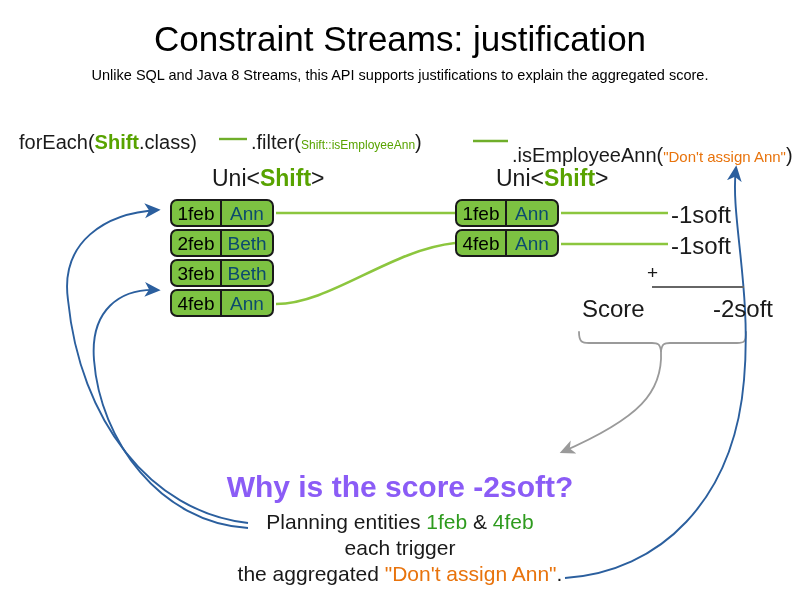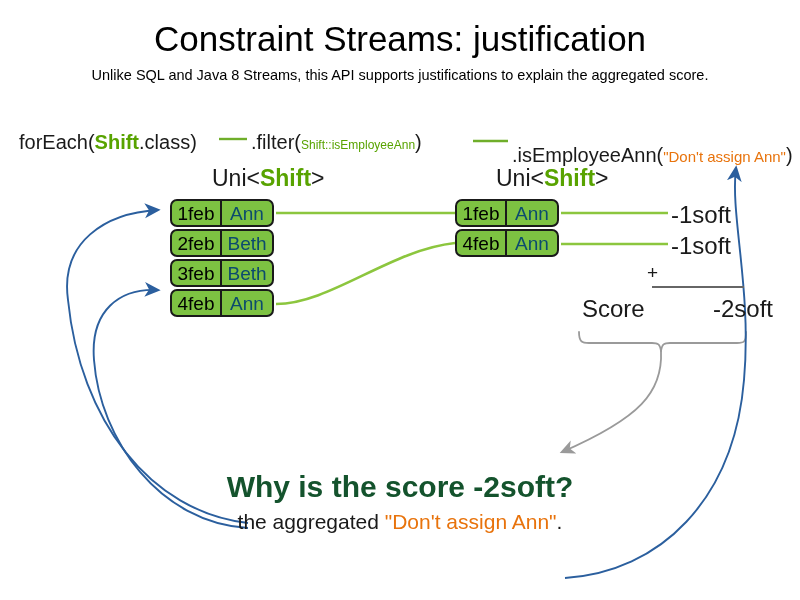--- a/index.html
+++ b/index.html
@@ -148,21 +148,21 @@
 
   
   .why-heading {
     position: absolute;
     left: 0; top: 469px;
     width: 800px;
     text-align: center;
     font-size: 30px;
     line-height: 36px;
     font-weight: bold;
-    color: #14532d;
+    color: #8b5cf6;
     white-space: nowrap;
   }
   .why-body {
     position: absolute;
     left: 120px; top: 509px;
     width: 560px;
     text-align: center;
     font-size: 21px;
     line-height: 26px;
     color: #1a1a1a;
@@ -253,16 +253,18 @@
 
   <div class="score-text soft-1a">-1soft</div>
   <div class="score-text soft-1b">-1soft</div>
   <div class="plus-sign">+</div>
   <div class="sum-rule"></div>
   <div class="score-text score-label">Score</div>
   <div class="score-text score-value">-2soft</div>
 
   <div class="why-heading">Why is the score -2soft?</div>
   <div class="why-body">
+    <div><span>Planning entities </span><span class="ent">1feb</span><span> &amp; </span><span class="ent">4feb</span></div>
+    <div>each trigger</div>
     <div><span>the aggregated </span><span class="cns">"Don't assign Ann"</span><span>.</span></div>
   </div>
 
 </div>
 
 </body></html>

